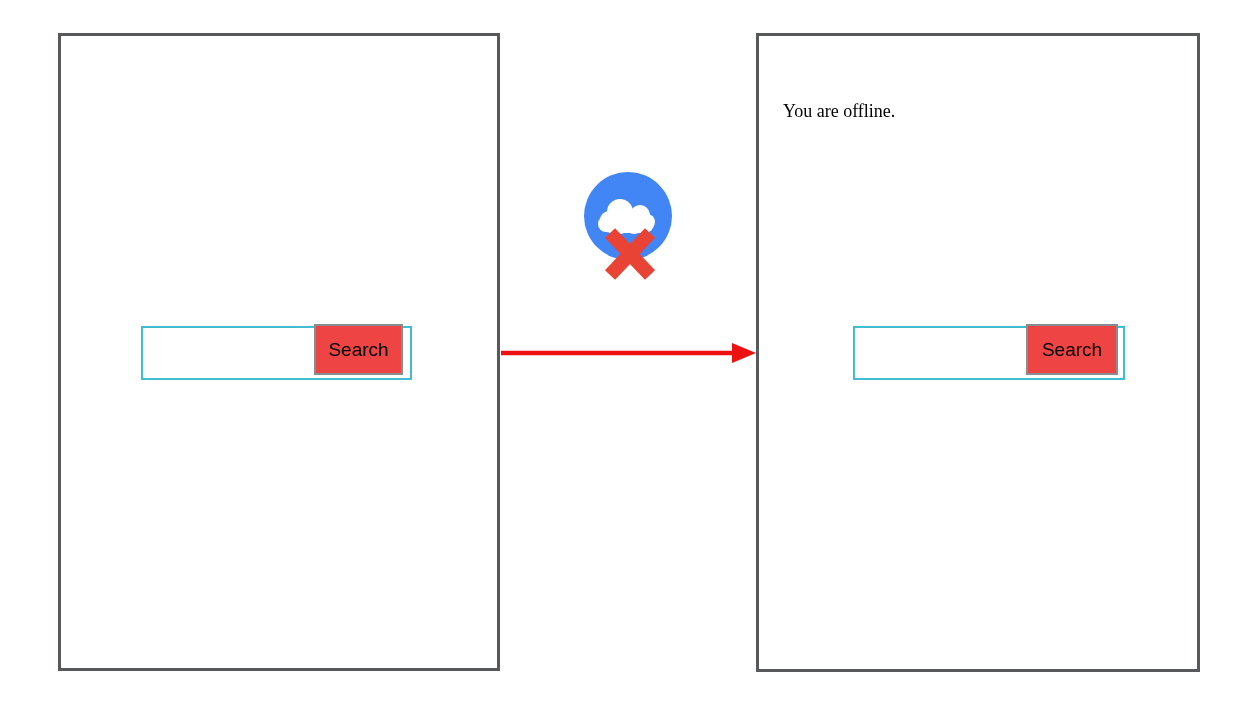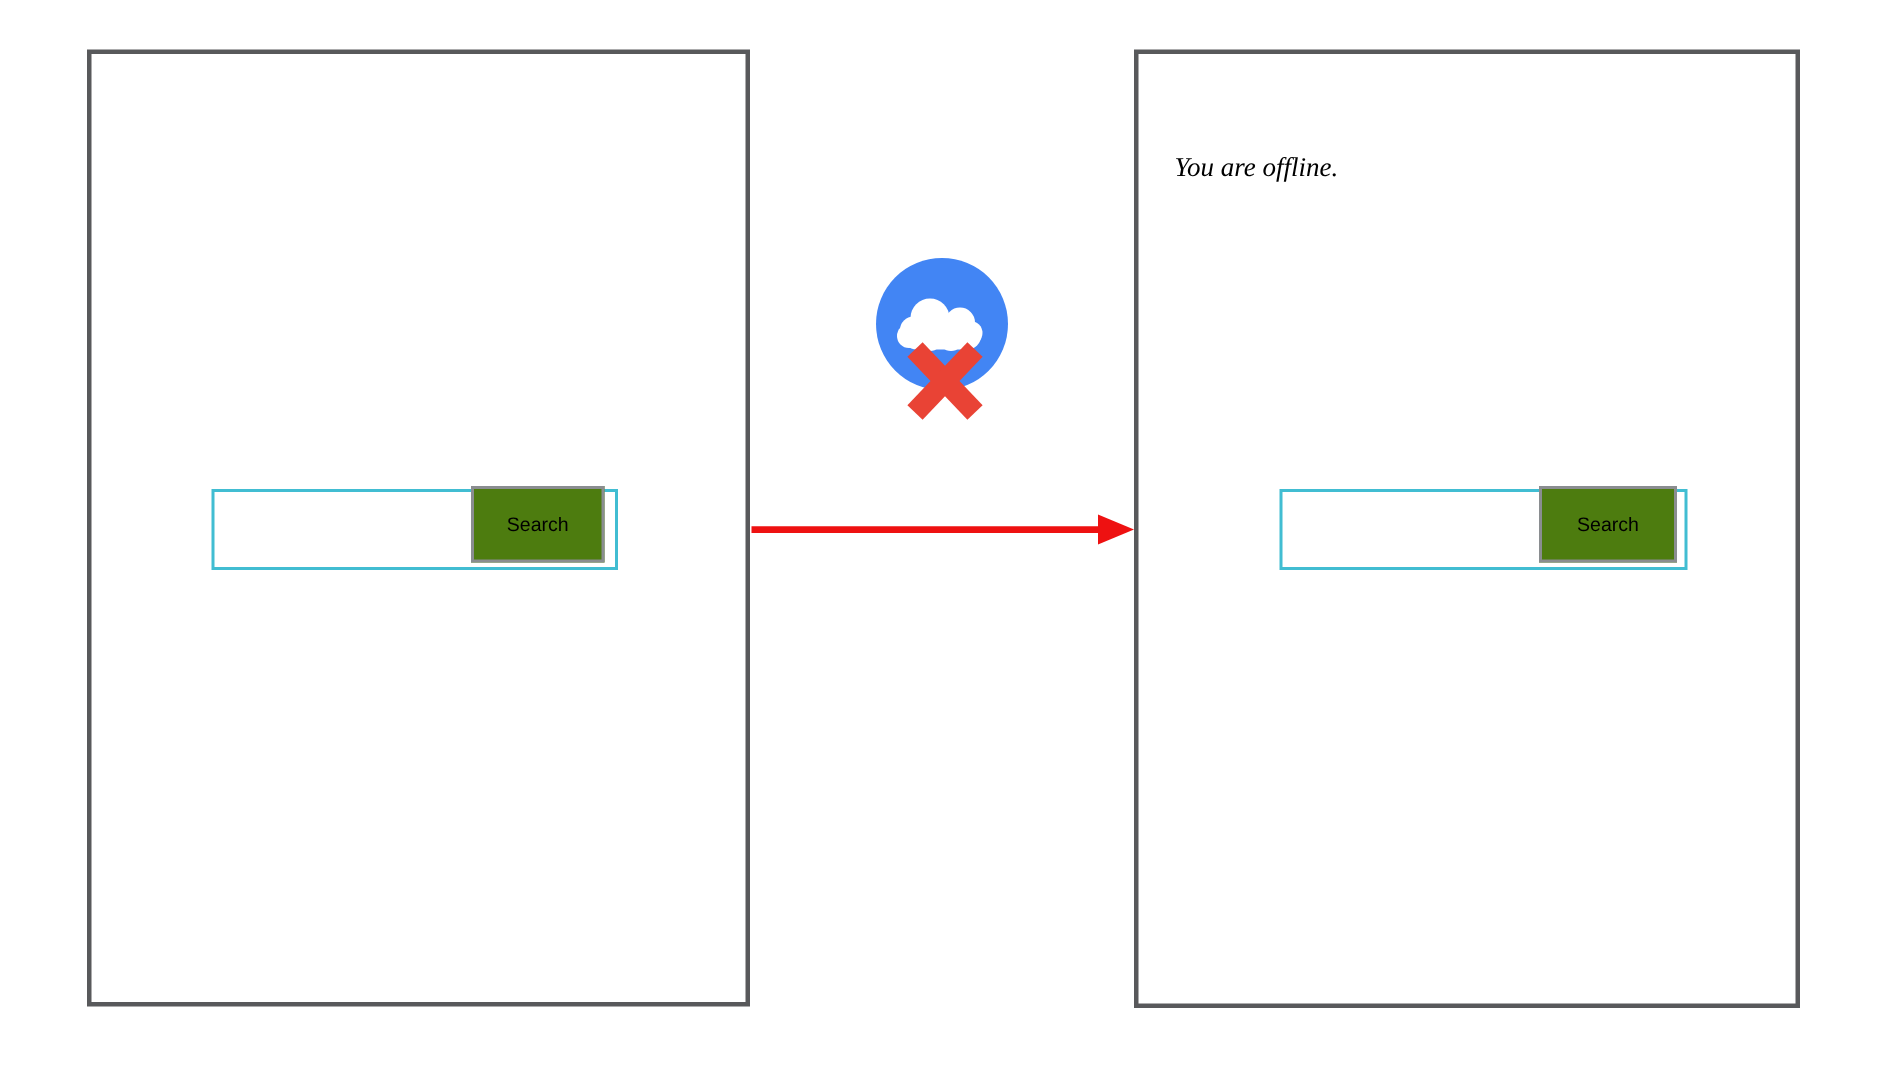--- a/index.html
+++ b/index.html
@@ -24,23 +24,23 @@
     border: 2px solid #41bdd2;
     background: #ffffff;
     outline: none;
     padding: 0 8px;
     font-size: 16px;
     font-family: "Liberation Sans", sans-serif;
   }
   .search-btn {
     position: absolute;
     border: 2px solid #8a8d90;
-    background: #4d7c0f;
+    background: #ef4444;
     color: #000000;
-    font-size: 13px;
+    font-size: 19px;
     font-family: "Liberation Sans", sans-serif;
     padding: 0;
     display: flex;
     align-items: center;
     justify-content: center;
     cursor: pointer;
   }
   #frame-left  .search-input { left: 80px;  top: 290px; width: 271px; height: 54px; }
   #frame-left  .search-btn   { left: 253px; top: 288px; width: 89px;  height: 51px; }
   #frame-right .search-input { left: 94px;  top: 290px; width: 272px; height: 54px; }
@@ -48,21 +48,21 @@
 
   .offline-text {
     position: absolute;
     left: 24px; top: 64px;
     width: 400px;
     font-family: "Liberation Serif", serif;
     font-size: 18px;
     line-height: 22px;
     color: #000000;
   }
-  .offline-text p { margin: 0; font-style: italic; }
+  .offline-text p { margin: 0; }
   .offline-text p + p { margin-top: 29px; }
   .offline-text a {
     color: #0000ee;
     text-decoration: underline;
     cursor: pointer;
   }
 
   #flow-arrow   { position: absolute; left: 500px; top: 341px; }
   #offline-icon { position: absolute; left: 580px; top: 168px; }
 </style>

